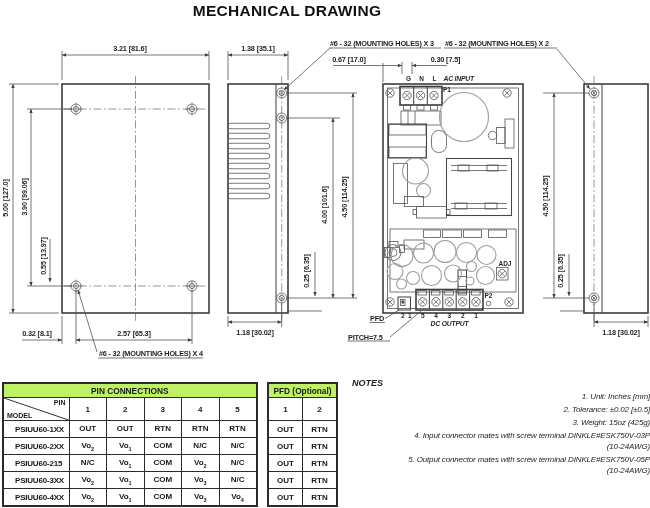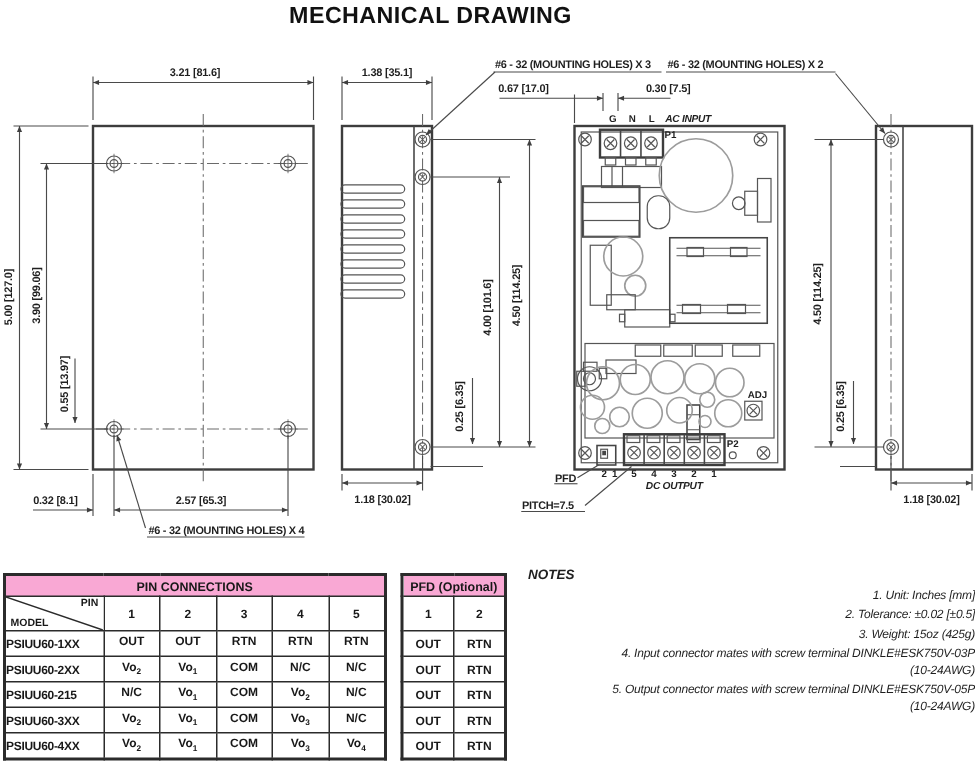--- a/index.html
+++ b/index.html
@@ -17,24 +17,24 @@
   .s1{stroke:#454545;stroke-width:1.05;fill:none;}
   .st{stroke:#555;stroke-width:.8;fill:none;}
   .sd{stroke:#4a4a4a;stroke-width:.75;fill:none;}
   .cl{stroke:#6a6a6a;stroke-width:.7;fill:none;stroke-dasharray:8 2.5 1.8 2.5;}
   .sg{stroke:#9c9c9c;stroke-width:1.1;fill:none;}
   
   .tbl{position:absolute;border-collapse:collapse;table-layout:fixed;}
   .tbl td,.tbl th{border:1px solid #2b2b2b;font-size:8px;font-weight:700;
         text-align:center;padding:0;color:#181818;overflow:hidden;white-space:nowrap;}
   .tbl{border:2px solid #2b2b2b;}
-  .tbl .hd{background:#f9a8d4;height:13px;font-size:8.3px;}
+  .tbl .hd{background:#bef264;height:13px;font-size:8.3px;}
   .tbl .num{height:23px;font-size:8.3px;}
   .tbl .dr td{height:16px;}
-  .tbl td.mod{text-align:left;padding-left:0;letter-spacing:-.2px;}
+  .tbl td.mod{text-align:left;padding-left:11px;letter-spacing:-.2px;}
   .tbl sub{font-size:5.5px;}
   .diag{position:relative;background:#fff;}
   .diag svg{position:absolute;top:0;left:0;width:100%;height:100%;}
   .diag .pin{position:absolute;top:1px;right:3px;font-size:7px;}
   .diag .mdl{position:absolute;bottom:1px;left:3px;font-size:7px;}
   
   .notes{position:absolute;left:352px;top:378px;width:298px;font-style:italic;}
   .notes .nh{font-size:9px;font-weight:700;margin-bottom:4px;}
   .nline{font-size:8px;letter-spacing:-.15px;line-height:10px;margin-bottom:3px;white-space:nowrap;text-align:right;}
   .nline.cont{padding-left:9px;margin-top:-2px;}

